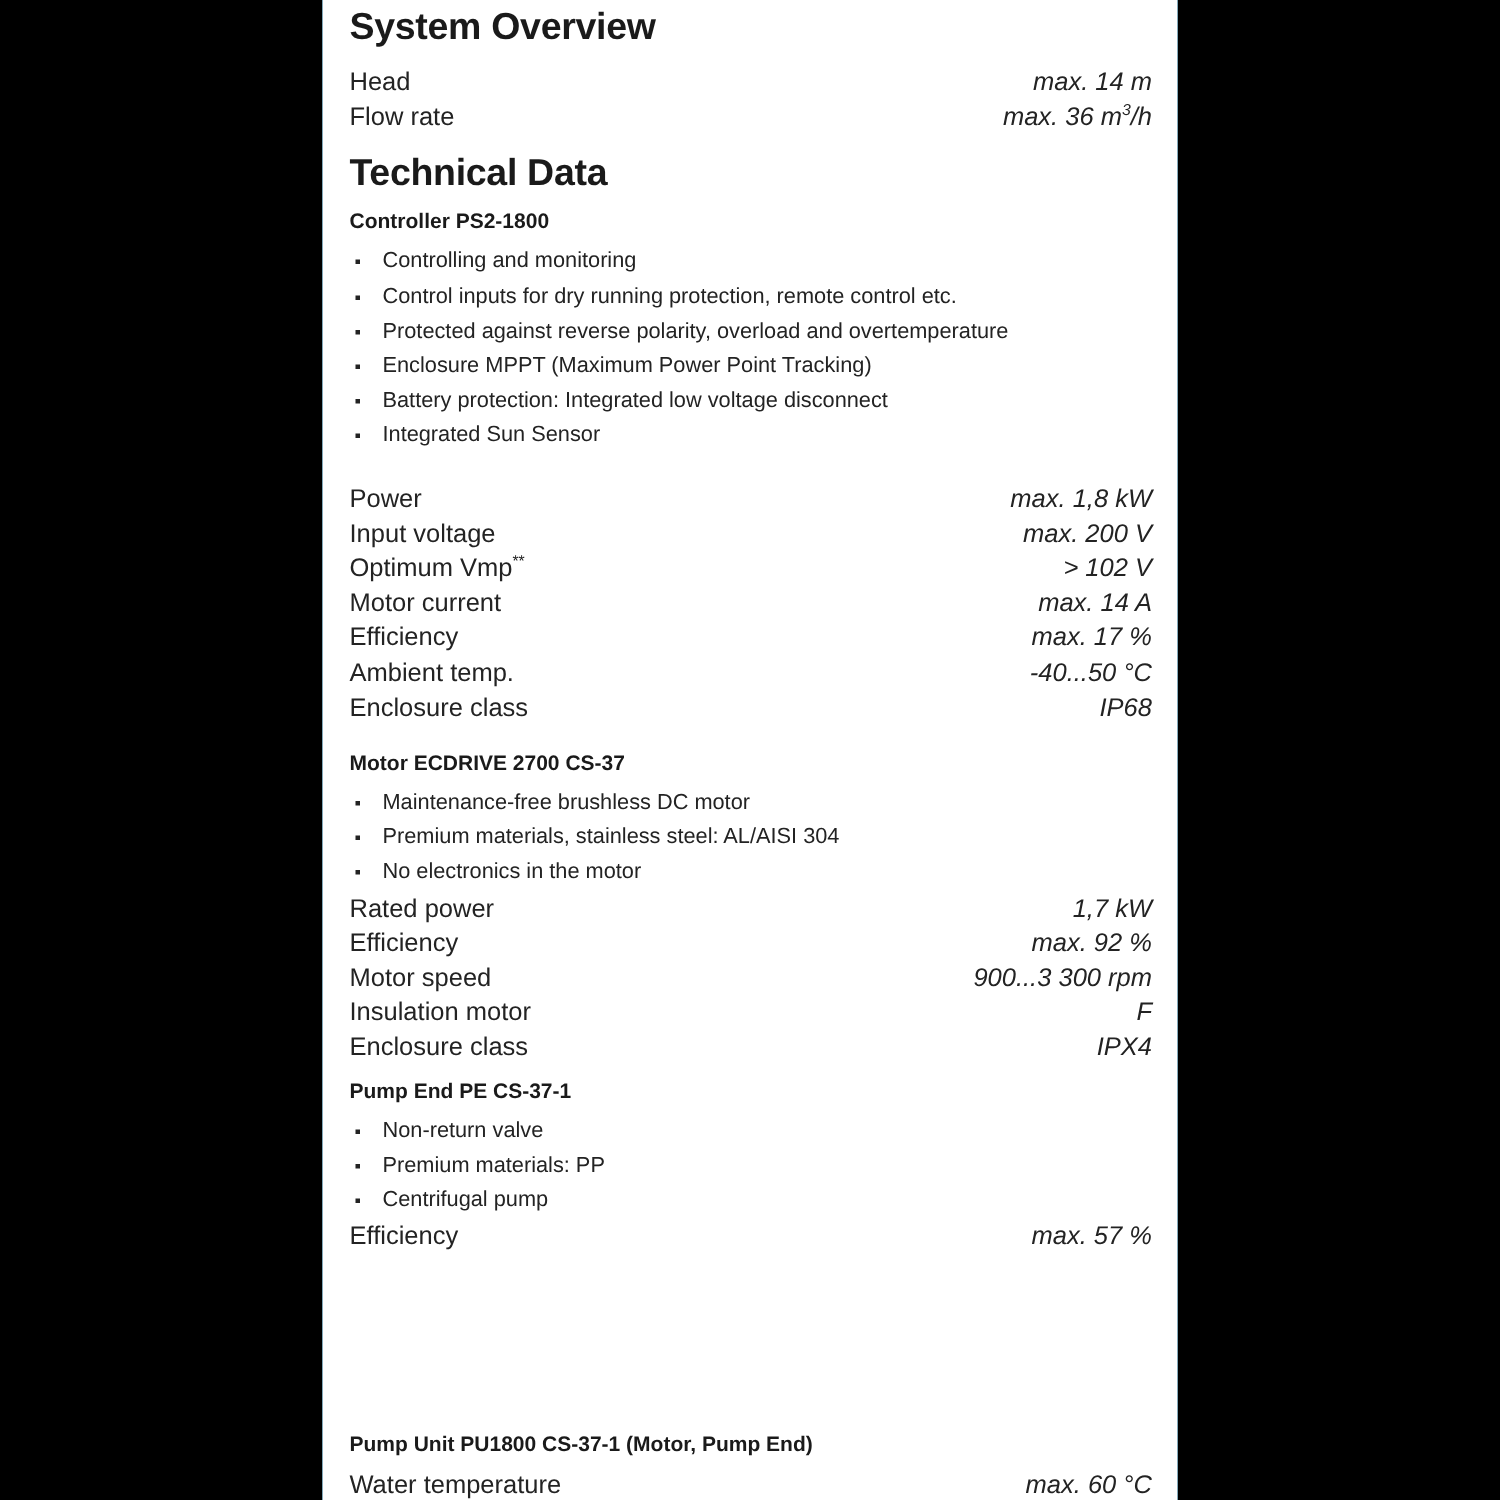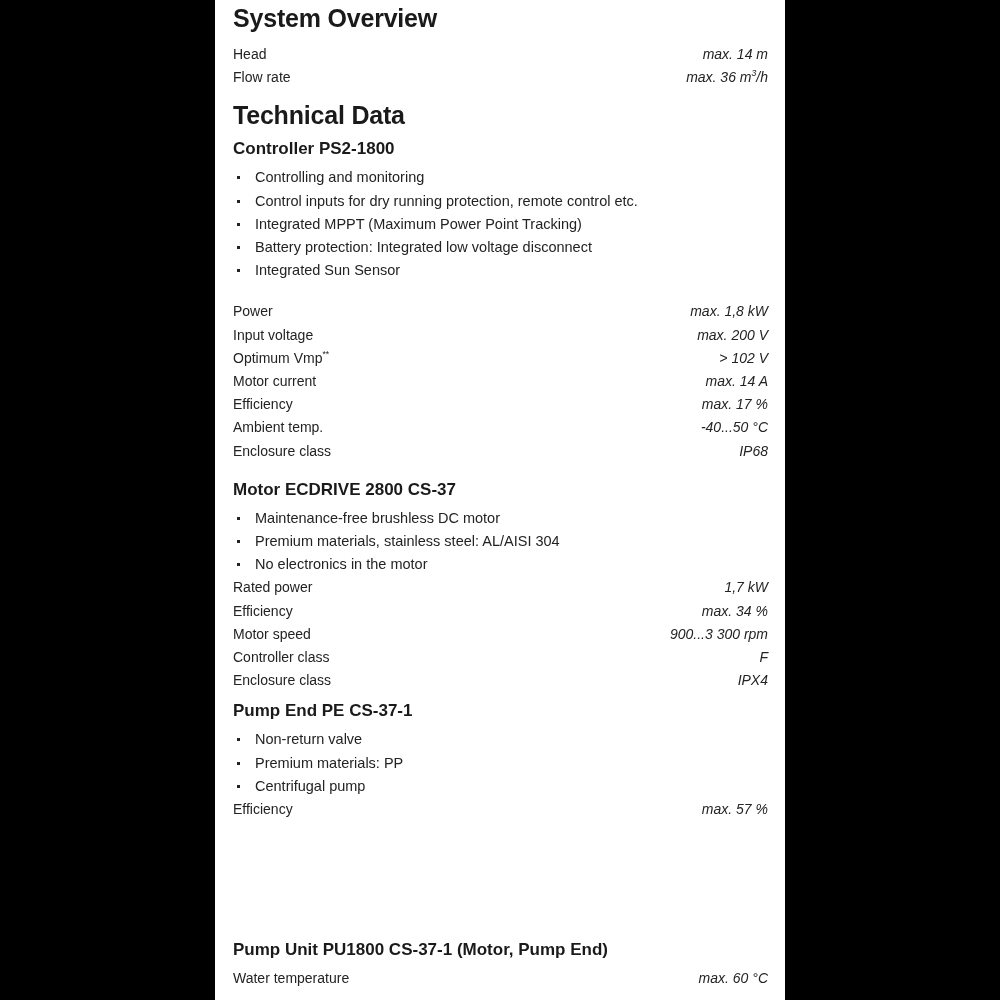--- a/index.html
+++ b/index.html
@@ -34,21 +34,21 @@
   
   .h1 {
     font-size: 25px;
     font-weight: bold;
     color: #1a1a1a;
     letter-spacing: -0.2px;
     line-height: 1.0;
     margin: 0;
   }
   .h2 {
-    font-size: 17px;
+    font-size: 14px;
     font-weight: bold;
     color: #1a1a1a;
     line-height: 1.0;
     margin: 0;
   }
 
   
   .bullets {
     list-style: none;
     margin: 0;
@@ -69,21 +69,21 @@
     width: 3px;
     height: 3px;
     background: #232323;
   }
 
   
   .spec {
     display: flex;
     justify-content: space-between;
     align-items: flex-end;
-    font-size: 14px;
+    font-size: 17px;
     color: #232323;
     line-height: 23.2px;
     white-space: nowrap;
   }
   .spec .k { text-align: left; }
   .spec .v { text-align: right; padding-left: 20px; font-style: italic; }
 
   sup {
     font-size: 0.62em;
     vertical-align: super;
@@ -129,21 +129,22 @@
 
     <h1 class="h1">Technical Data</h1>
 
     <div class="sp-12"></div>
 
     <h2 class="h2">Controller PS2-1800</h2>
     <div class="sp-9"></div>
     <ul class="bullets">
       <li><span class="sq"></span><span>Controlling and monitoring</span></li>
       <li><span class="sq"></span><span>Control inputs for dry running protection, remote control etc.</span></li>
-      <li><span class="sq"></span><span>Integrated MPPT (Maximum Power Point Tracking)</span></li>
+      <li><span class="sq"></span><span>Protected against reverse polarity, overload and overtemperature</span></li>
+      <li><span class="sq"></span><span>Enclosure MPPT (Maximum Power Point Tracking)</span></li>
       <li><span class="sq"></span><span>Battery protection: Integrated low voltage disconnect</span></li>
       <li><span class="sq"></span><span>Integrated Sun Sensor</span></li>
     </ul>
 
     <div class="sp-18"></div>
 
     <div>
       <div class="spec">
         <span class="k">Power</span>
         <span class="v">max. 1,8 kW</span>
@@ -169,43 +170,43 @@
         <span class="v">-40...50 °C</span>
       </div>
       <div class="spec">
         <span class="k">Enclosure class</span>
         <span class="v">IP68</span>
       </div>
     </div>
 
     <div class="sp-18"></div>
 
-    <h2 class="h2">Motor ECDRIVE 2800 CS-37</h2>
+    <h2 class="h2">Motor ECDRIVE 2700 CS-37</h2>
     <div class="sp-9"></div>
     <ul class="bullets">
       <li><span class="sq"></span><span>Maintenance-free brushless DC motor</span></li>
       <li><span class="sq"></span><span>Premium materials, stainless steel: AL/AISI 304</span></li>
       <li><span class="sq"></span><span>No electronics in the motor</span></li>
     </ul>
 
     <div>
       <div class="spec">
         <span class="k">Rated power</span>
         <span class="v">1,7 kW</span>
       </div>
       <div class="spec">
         <span class="k">Efficiency</span>
-        <span class="v">max. 34 %</span>
+        <span class="v">max. 92 %</span>
       </div>
       <div class="spec">
         <span class="k">Motor speed</span>
         <span class="v">900...3 300 rpm</span>
       </div>
       <div class="spec">
-        <span class="k">Controller class</span>
+        <span class="k">Insulation motor</span>
         <span class="v">F</span>
       </div>
       <div class="spec">
         <span class="k">Enclosure class</span>
         <span class="v">IPX4</span>
       </div>
     </div>
 
     <div class="sp-10"></div>
 

